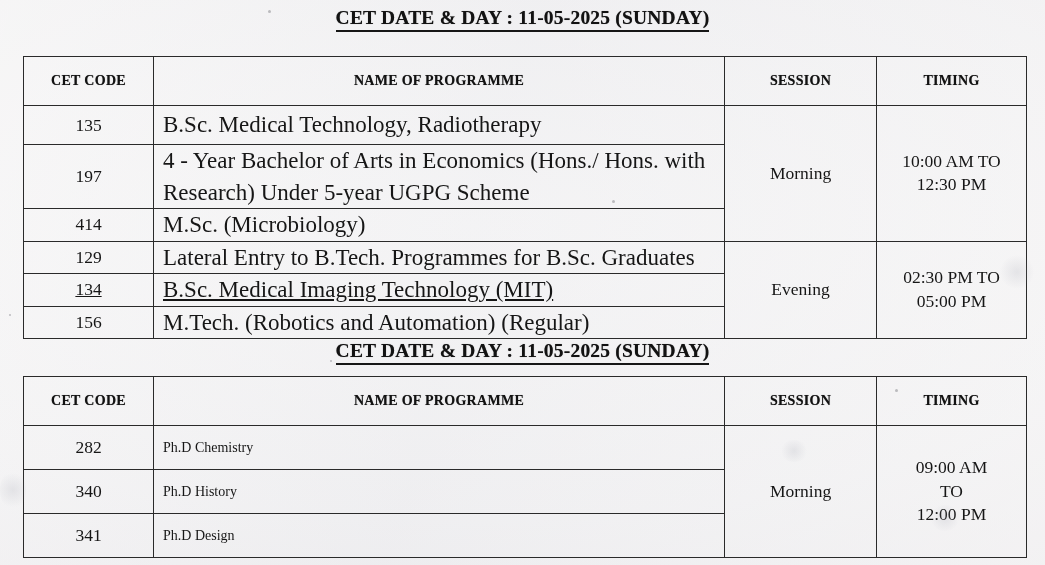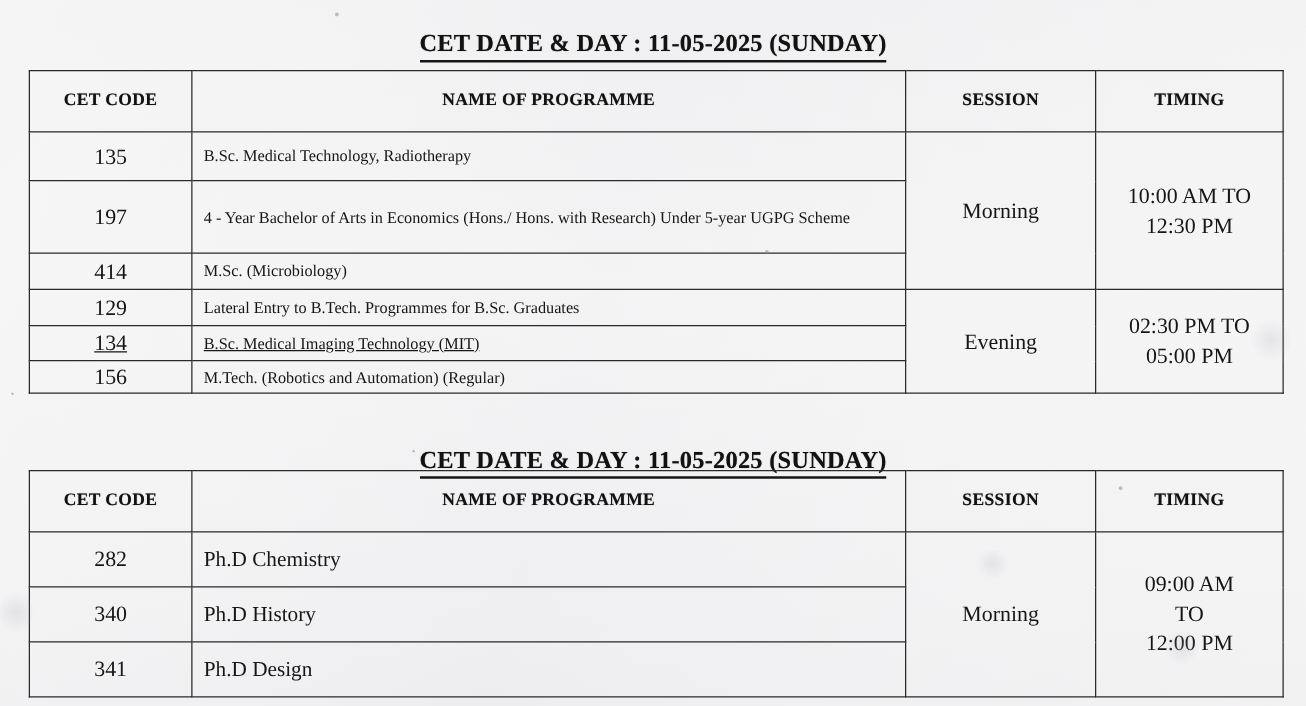--- a/index.html
+++ b/index.html
@@ -39,21 +39,20 @@
   
   .cet-title {
     position: absolute;
     left: 0;
     width: 1045px;
     text-align: center;
     font-weight: bold;
     font-size: 19.5px;
     letter-spacing: 0.2px;
     color: #121212;
-    margin-top: 18px;
   }
   .cet-title span.t {
     display: inline-block;
     border-bottom: 2px solid #161616;
     padding-bottom: 1px;
     text-shadow: 0 0 0.7px rgba(0,0,0,0.55);
   }
   #title-1 { top: 7px; }
   #title-2 { top: 340px; }
 
@@ -90,21 +89,21 @@
 
   td.code {
     text-align: center;
     font-size: 17.5px;
     color: #161616;
   }
   td.name {
     text-align: left;
     padding-left: 9px;
     padding-right: 6px;
-    font-size: 13px;
+    font-size: 23px;
     line-height: 1.37;
     color: #161616;
   }
   td.session {
     text-align: center;
     font-size: 17.5px;
     color: #161616;
   }
   td.timing {
     text-align: center;
@@ -116,21 +115,21 @@
   
   #table-1 tbody tr.r-158 td { height: 38px; }
   #table-1 tbody tr.r-197 td { height: 57px; }
   #table-1 tbody tr.r-414 td { height: 28px; }
   #table-1 tbody tr.r-129 td { height: 28px; }
   #table-1 tbody tr.r-134 td { height: 27px; text-decoration: underline; }
   #table-1 tbody tr.r-156 td { height: 25px; }
 
   
   #table-2 tbody tr td { height: 43px; }
-  #table-2 td.name { font-size: 17px; }
+  #table-2 td.name { font-size: 14px; }
 
   
   .speck {
     position: absolute;
     background: #8d8d92;
     border-radius: 50%;
     opacity: 0.55;
   }
   .smudge {
     position: absolute;

